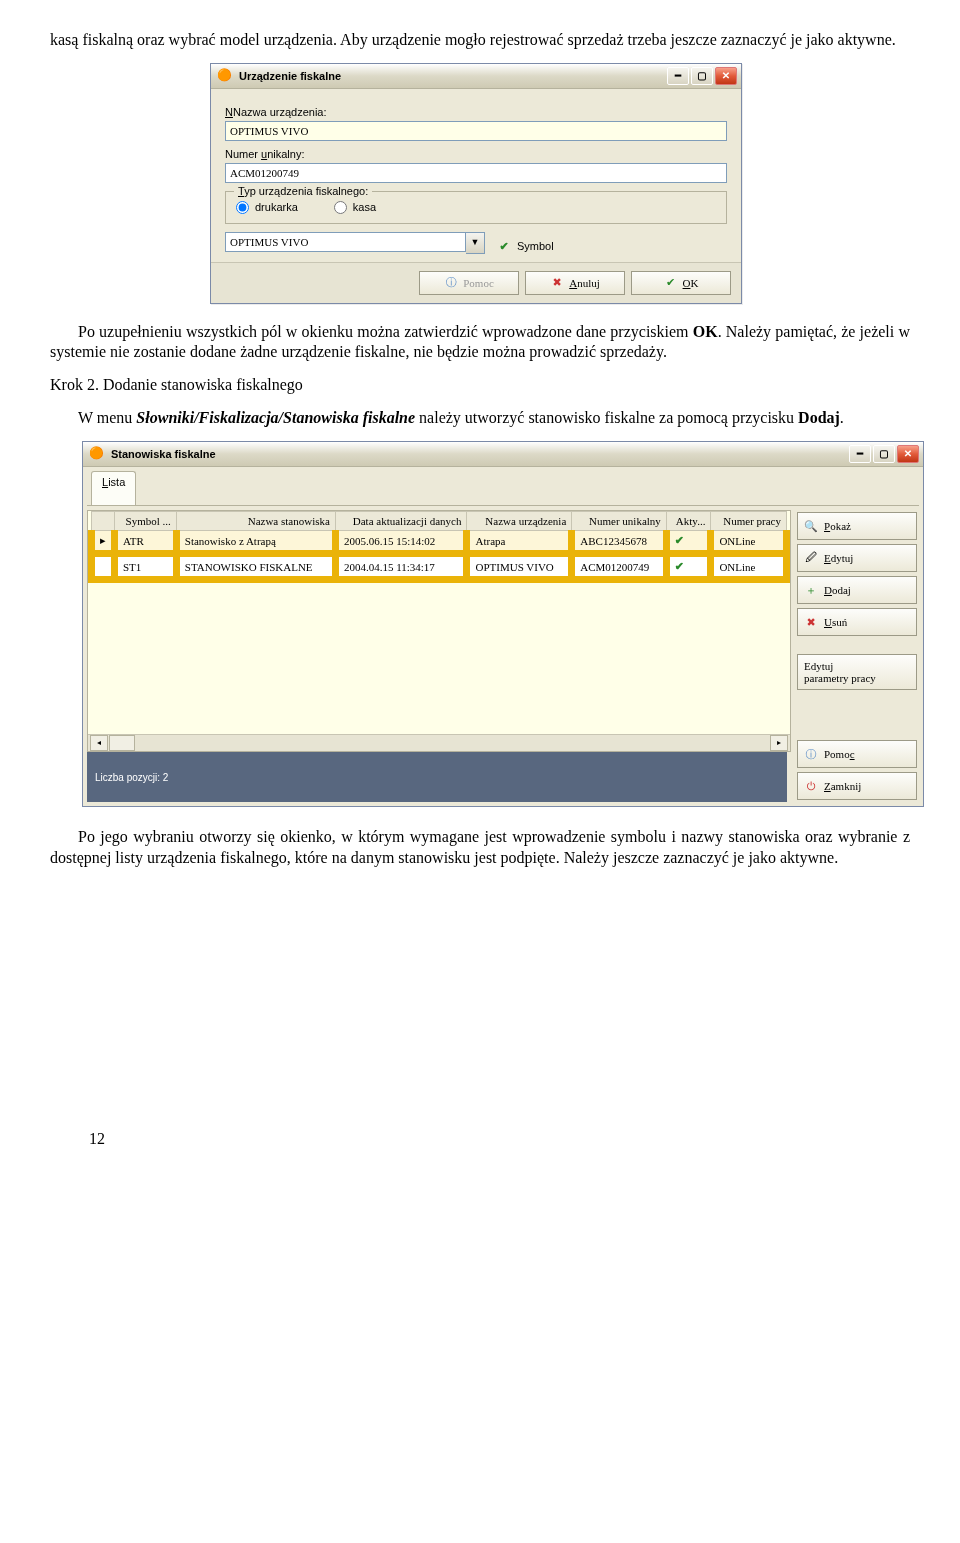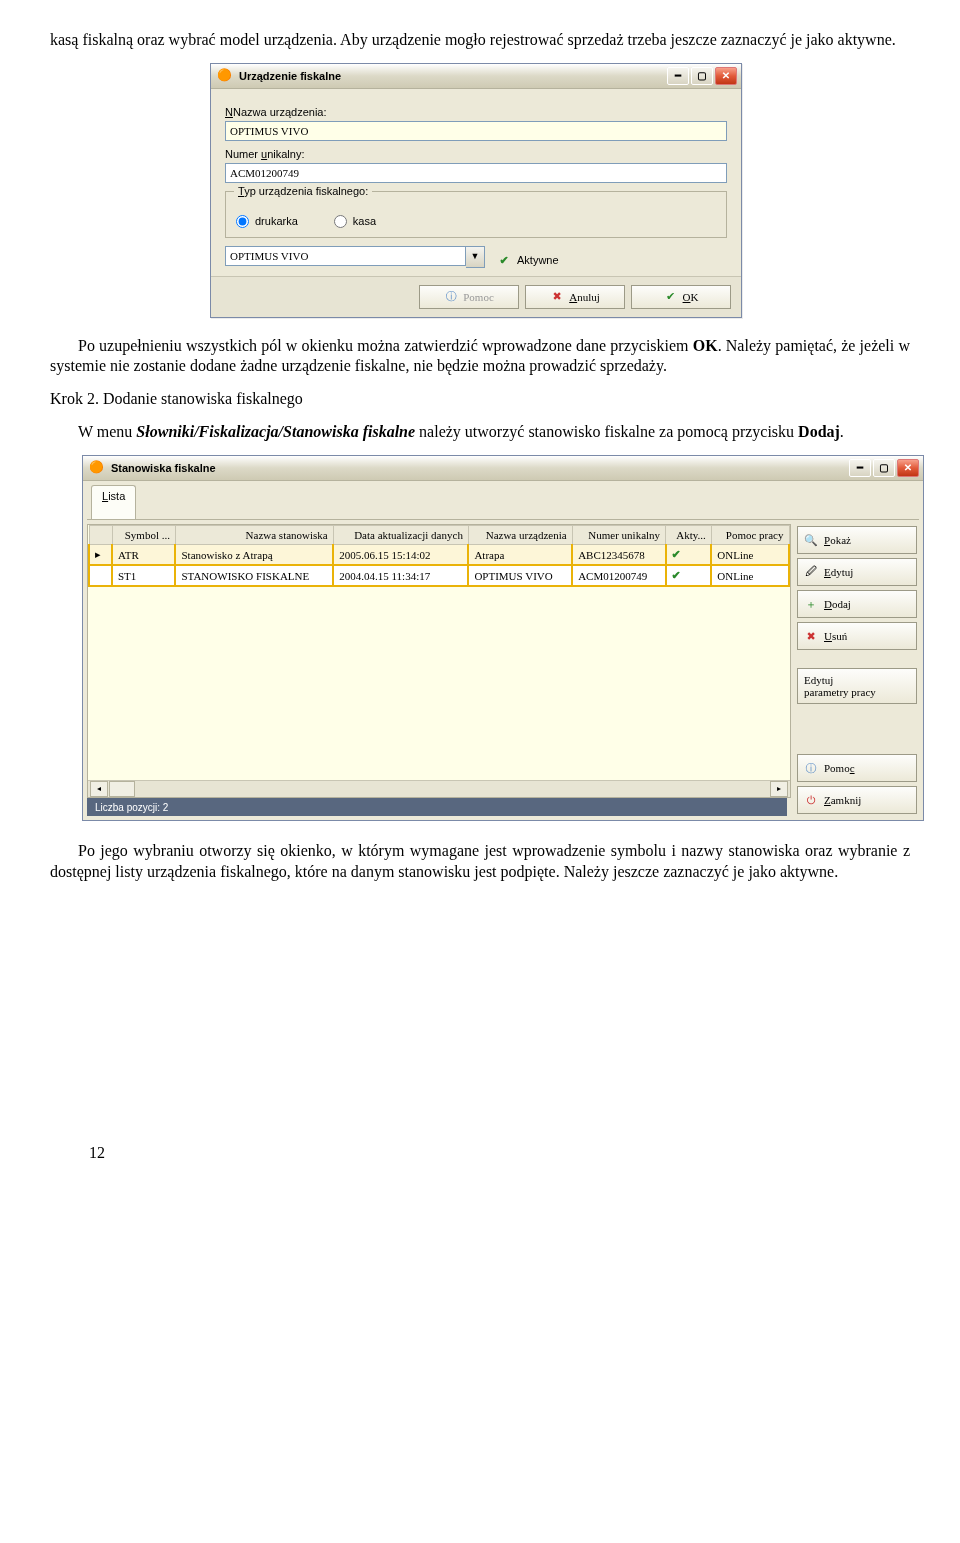--- a/index.html
+++ b/index.html
@@ -56,21 +56,21 @@
   .lbl { display:block; margin:6px 0 2px 0; }
   .txtbox {
     width: 100%; height: 20px; border:1px solid #7f9db9; background:#ffffe8;
     padding:2px 4px; box-sizing:border-box; font:11px Tahoma;
   }
   .fieldset {
     border:1px solid #b5b29d; padding:6px 10px 8px 10px; margin-top:8px;
     position:relative;
   }
   .fieldset .legend { position:absolute; top:-8px; left:8px; background:#ece9d8; padding:0 4px; }
-  .radio-row { display:flex; gap:36px; margin-top:16px; }
+  .radio-row { display:flex; gap:36px; margin-top:2px; }
   .radio { display:flex; align-items:center; gap:6px; }
   .radio input { margin:0; }
   .row2 { display:flex; align-items:flex-end; gap:12px; margin-top:8px; }
   .combo {
     display:flex; width:260px;
   }
   .combo .txtbox { flex:1; background:#fff; }
   .combo .dd { width:18px; height:20px; border:1px solid #7f9db9; border-left:none; background:linear-gradient(#f4f4f0,#d8d4c2); display:flex;align-items:center;justify-content:center; font-size:9px;}
   .chk { display:flex; align-items:center; gap:6px; }
   .btnbar { display:flex; justify-content:flex-end; gap:6px; padding:8px 10px; border-top:1px solid #c8c5b3; background:#e7e4d3; }
@@ -84,25 +84,25 @@
 
   
   .win2 { width: 840px; margin: 6px 0 20px 32px; font-family: Tahoma, Arial, sans-serif;
     font-size: 11px; border: 1px solid #7b8aa8; background:#ece9d8; }
   .gridwrap { display:flex; height: 300px; }
   .gridarea { flex:1; display:flex; flex-direction:column; border:1px solid #b5b29d; margin:4px 0 0 4px; background:#ffffe8; }
   .tabbar { display:flex; padding:2px 0 0 4px; background:#ece9d8; border-bottom:1px solid #b5b29d; margin:2px 4px 0 4px;}
   .tab { padding:3px 10px 16px 10px; border:1px solid #b5b29d; border-bottom:none; background:#fdfdf7; margin-right:3px; border-radius:3px 3px 0 0;}
   table.grid { border-collapse: collapse; width:100%; font:11px Tahoma; }
   table.grid th { background:#ece9d8; border:1px solid #c8c5b3; padding:3px 5px; text-align:right; font-weight:normal; }
-  table.grid td { border:2px solid #eab308; padding:3px 5px; background:#fff; }
+  table.grid td { border:7px solid #eab308; padding:3px 5px; background:#fff; }
   table.grid tr.sel td { background:#fdf6d8; border-top:1px solid #d88; border-bottom:1px solid #d88;}
   .gridscroll { flex:1; overflow:hidden; }
   .statusrow { display:flex; align-items:center; justify-content:space-between; font-size:10px;
-    background:#58677f; color:#fff; height:18px; padding:0 8px; margin:0 4px 4px 4px; }
+    background:#58677f; color:#fff; height:18px; padding:16px 8px; margin:0 4px 4px 4px; }
   .sidebar { width:120px; padding:6px 6px 6px 6px; display:flex; flex-direction:column; gap:4px;}
   .sbtn { height:26px; border:1px solid #9c9a87; background:linear-gradient(#fdfdfb,#ece9d8);
     display:flex;align-items:center; gap:6px; padding:0 6px; font:11px Tahoma;}
   .sbtn.tall { height:34px; line-height:12px; }
   .spacer { flex:1; }
   .hscroll { display:flex; align-items:center; background:#e7e4d3; height:16px; margin:0 0 0 0; border-top:1px solid #c8c5b3; padding:0 2px;}
   .hbtn{width:16px;height:14px;border:1px solid #b5b29d;background:#f1efe4;display:flex;align-items:center;justify-content:center;font-size:8px;}
   .hthumb{width:24px;height:14px;border:1px solid #b5b29d;background:#f1efe4;margin:0 1px;}
   .htrack{flex:1;}
   .check{color:#2a8a2a;font-weight:bold;}
@@ -142,21 +142,21 @@
           </label>
       </div>
     </div>
     <div class="row2">
       <div class="combo">
         <input class="txtbox" value="OPTIMUS VIVO" style="">
         <div class="dd">▼</div>
       </div>
       <label class="chk">
         <span class="ico check">✔</span>
-        <span>Aktywne</span>
+        <span>Symbol</span>
       </label>
     </div>
   </div>
   <div class="btnbar">
     <div class="btn" style="color:#999">
         <span class="ico" style="color:#5a8cc7">ⓘ</span>
         <span>Pomoc</span>
       </div>
     <div class="btn">
         <span class="ico" style="color:#c33">✖</span>
@@ -198,21 +198,21 @@
           <table class="grid">
             <thead>
               <tr>
                 <th style="width:12px"></th>
                 <th>Symbol ...</th>
                 <th>Nazwa stanowiska</th>
                 <th>Data aktualizacji danych</th>
                 <th>Nazwa urządzenia</th>
                 <th>Numer unikalny</th>
                 <th>Akty...</th>
-                <th>Pomoc pracy</th>
+                <th>Numer pracy</th>
               </tr>
             </thead>
             <tbody>
               <tr class="sel">
                 <td>▸</td>
                 <td>ATR</td>
                 <td>Stanowisko z Atrapą</td>
                 <td>2005.06.15 15:14:02</td>
                 <td>Atrapa</td>
                 <td>ABC12345678</td>

